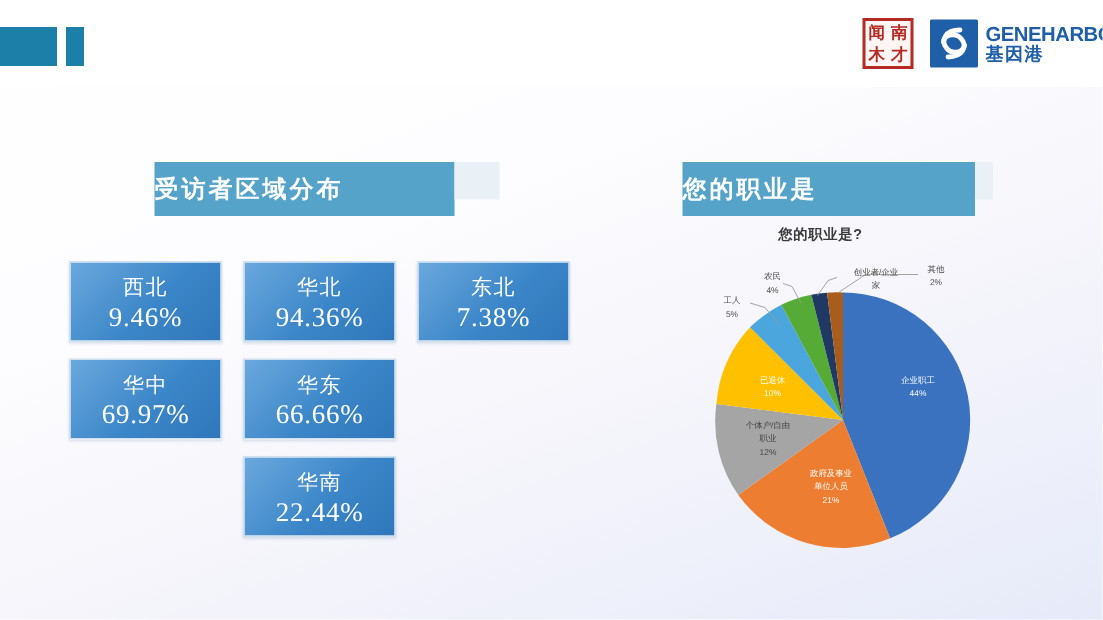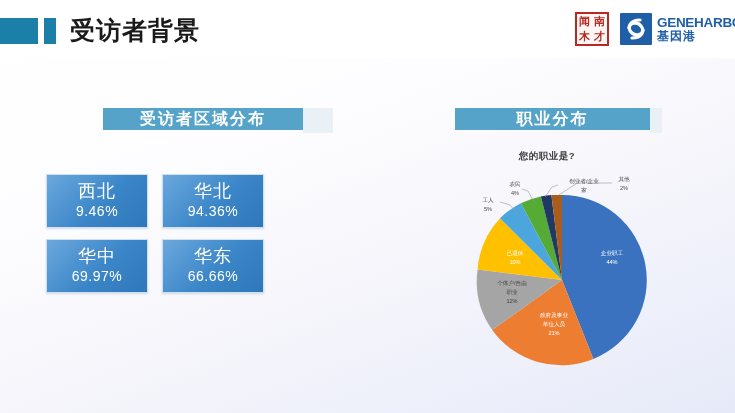--- a/index.html
+++ b/index.html
@@ -124,25 +124,24 @@
     font-size: 12px;
     font-weight: bold;
     color: #1f5fa8;
     letter-spacing: 1px;
     white-space: nowrap;
   }
 
   
   .band {
     position: absolute;
-    height: 22px;
+    height: 36px;
     background: #55a3c8;
     display: flex;
     align-items: center;
-    justify-content: center;
   }
   .band .band-label {
     font-size: 16px;
     font-weight: bold;
     color: #ffffff;
     letter-spacing: 2px;
     white-space: nowrap;
   }
   .band-tail {
     position: absolute;
@@ -172,30 +171,31 @@
     background: linear-gradient(135deg, #6ba8dd 0%, #3b86c8 55%, #2f77ba 100%);
     border: 1px solid #cfe0ef;
     box-sizing: border-box;
     display: flex;
     flex-direction: column;
     align-items: center;
     justify-content: center;
     box-shadow: 0 1px 2px rgba(40,80,130,0.18);
   }
   .region-name {
-    font-size: 18px;
+    font-size: 14px;
     color: #ffffff;
     letter-spacing: 1px;
     line-height: 19px;
   }
   .region-value {
-    font-size: 14px;
+    font-size: 18px;
     color: #ffffff;
     letter-spacing: 0.5px;
     line-height: 20px;
+    font-family: Liberation Serif, serif;
   }
 
   
   #chart-area {
     position: absolute;
     left: 412px;
     top: 145px;
     width: 335px;
     height: 260px;
   }
@@ -237,21 +237,20 @@
   }
 </style>
 </head>
 <body>
 
 <div id="slide">
 
   <div id="header">
     <div class="hdr-block-wide"></div>
     <div class="hdr-block-narrow"></div>
-    <div id="page-title">受访者背景</div>
 
     <div id="seal-logo">
       <span>闻</span>
       <span>南</span>
       <span>木</span>
       <span>才</span>
     </div>
 
     <div id="gh-logo">
       <div id="gh-mark">
@@ -266,47 +265,57 @@
       </div>
     </div>
   </div>
 
   <div class="band" id="band-left">
     <span class="band-label">受访者区域分布</span>
   </div>
   <div class="band-tail" id="band-left-tail"></div>
 
   <div class="band" id="band-right">
-    <span class="band-label">职业分布</span>
+    <span class="band-label">您的职业是</span>
   </div>
   <div class="band-tail" id="band-right-tail"></div>
 
   <div id="region-grid">
     <div class="region-row">
       <div class="region-box">
         <div class="region-name">西北</div>
         <div class="region-value">9.46%</div>
       </div>
       <div class="region-box">
         <div class="region-name">华北</div>
         <div class="region-value">94.36%</div>
       </div>
+      <div class="region-box">
+        <div class="region-name">东北</div>
+        <div class="region-value">7.38%</div>
+      </div>
     </div>
 
     <div class="region-row">
       <div class="region-box">
         <div class="region-name">华中</div>
         <div class="region-value">69.97%</div>
       </div>
       <div class="region-box">
         <div class="region-name">华东</div>
         <div class="region-value">66.66%</div>
       </div>
     </div>
 
+    <div class="region-row centered">
+      <div class="region-box">
+        <div class="region-name">华南</div>
+        <div class="region-value">22.44%</div>
+      </div>
+    </div>
   </div>
 
   <div id="chart-area">
     <div id="chart-title">您的职业是?</div>
 
     <svg id="pie-svg" width="335" height="260" viewBox="0 0 335 260">
 
       <path d="M150 135 L150 50 A85 85 0 0 1 181.4 213.9 Z" fill="#3a72bf"></path>
 
       <path d="M150 135 L181.4 213.9 A85 85 0 0 1 80.2 185.0 Z" fill="#ed7d31"></path>

